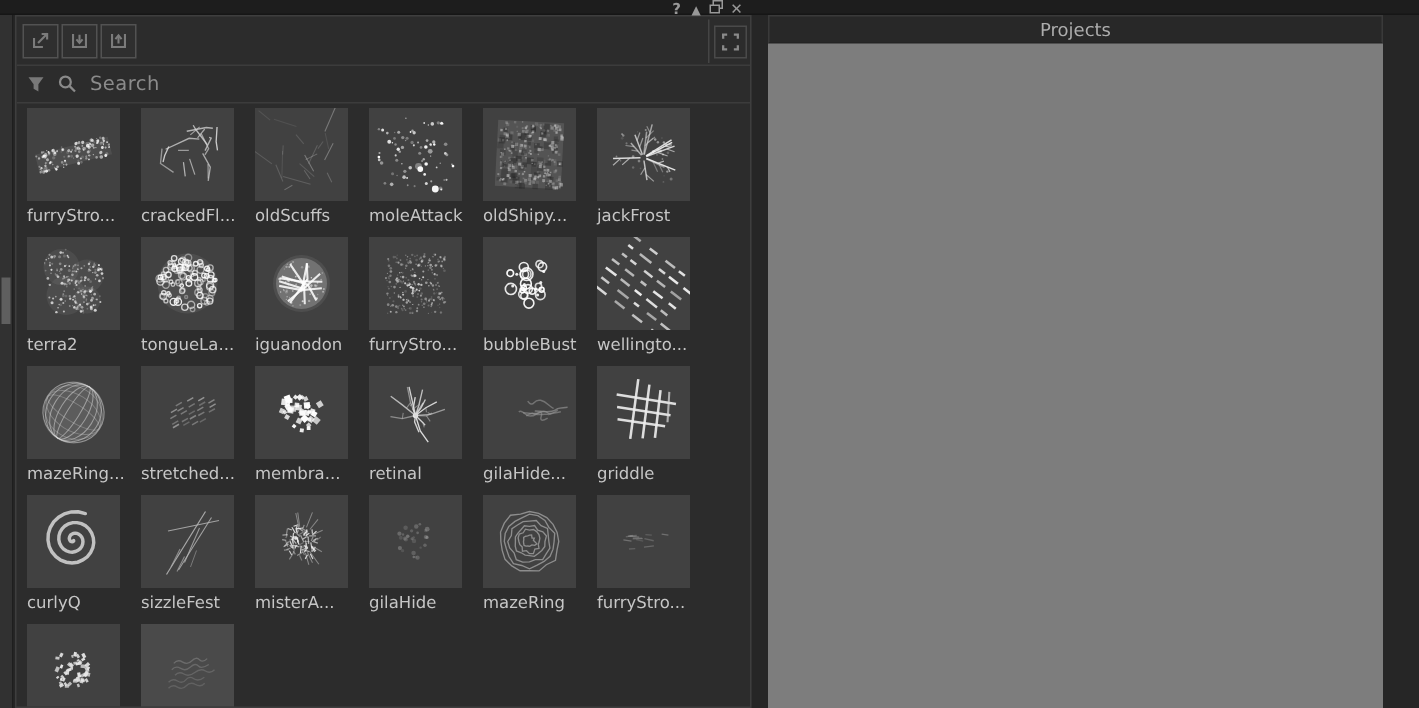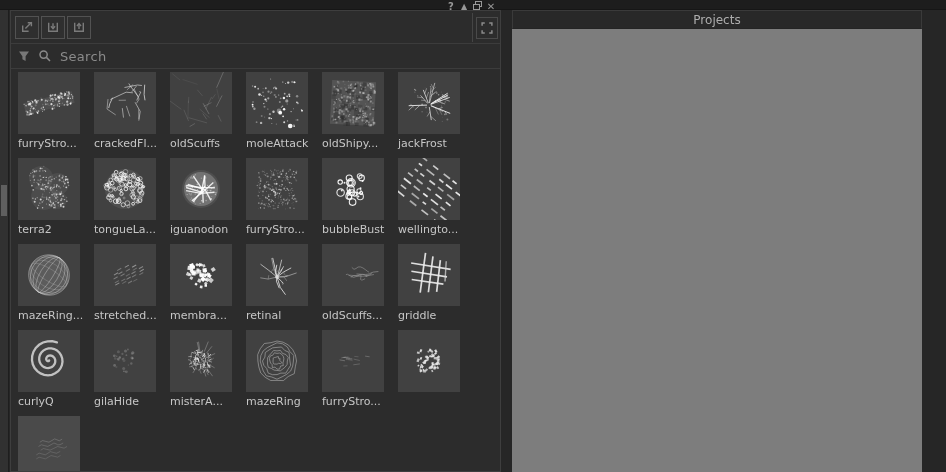--- a/index.html
+++ b/index.html
@@ -1581,21 +1581,21 @@
   </div>
 
   <div class="tile">
     <div class="thumb"><svg width="62" height="62" viewBox="0 0 62 62">
             <path d="M28.8 33.3 q 3.5 -2.5 4.8 -1.6 t 7.5 0.5 t 3.2 0.0 t 7.6 -1.7" fill="none" stroke="#999" stroke-width="1" opacity="0.57"></path>
             <path d="M29.8 23.4 q 2.3 3.3 4.2 1.1 t 4.4 -1.6 t 5.2 2.9 t 3.5 2.4" fill="none" stroke="#999" stroke-width="1" opacity="0.57"></path>
             <path d="M26.7 31.2 q 2.4 0.0 5.4 0.4 t 6.1 -0.8 t 4.9 0.4 t 6.7 -1.7" fill="none" stroke="#999" stroke-width="1" opacity="0.57"></path>
             <path d="M23.9 30.7 q 1.2 -1.5 4.3 1.3 t 7.5 -0.0 t 3.1 1.6 t 4.3 1.1" fill="none" stroke="#999" stroke-width="1" opacity="0.56"></path>
             <path d="M34.5 30.0 q 3.1 0.2 6.2 0.4 t 5.2 -0.2 t 3.1 -1.3 t 7.4 -1.4" fill="none" stroke="#999" stroke-width="1" opacity="0.64"></path>
           </svg></div>
-    <div class="tlabel">oldScuffs...</div>
+    <div class="tlabel">gilaHide...</div>
   </div>
 
   <div class="tile">
     <div class="thumb"><svg width="62" height="62" viewBox="0 0 62 62">
             <g transform="rotate(12 31 31)">
               <line x1="23.0" y1="10.0" x2="26.0" y2="50.0" stroke="#eee" stroke-width="1.7" opacity="0.90"></line>
               <line x1="31.0" y1="12.0" x2="34.0" y2="48.0" stroke="#eee" stroke-width="1.7" opacity="0.90"></line>
               <line x1="39.0" y1="14.0" x2="42.0" y2="46.0" stroke="#eee" stroke-width="1.7" opacity="0.90"></line>
               <line x1="11.0" y1="23.0" x2="51.0" y2="21.0" stroke="#eee" stroke-width="1.7" opacity="0.90"></line>
               <line x1="13.0" y1="31.0" x2="49.0" y2="29.0" stroke="#eee" stroke-width="1.7" opacity="0.90"></line>
@@ -1606,51 +1606,31 @@
     <div class="tlabel">griddle</div>
   </div>
 
   <div class="tile">
     <div class="thumb"><svg width="62" height="62" viewBox="0 0 62 62">
             <path d="M31.1 30.3 L31.1 30.6 L30.9 30.9 L30.6 31.1 L30.1 31.2 L29.6 31.1 L29.1 30.9 L28.7 30.4 L28.4 29.8 L28.2 29.1 L28.3 28.3 L28.6 27.5 L29.1 26.7 L29.9 26.1 L30.9 25.6 L32.1 25.5 L33.3 25.6 L34.5 26.1 L35.6 27.0 L36.5 28.1 L37.1 29.5 L37.3 31.1 L37.1 32.7 L36.5 34.3 L35.4 35.8 L34.0 36.9 L32.2 37.7 L30.2 38.1 L28.2 37.9 L26.1 37.2 L24.3 36.0 L22.8 34.2 L21.7 32.1 L21.2 29.8 L21.3 27.2 L22.0 24.8 L23.4 22.5 L25.3 20.6 L27.7 19.2 L30.5 18.4 L33.4 18.4 L36.3 19.1 L39.0 20.5 L41.4 22.7 L43.1 25.3 L44.2 28.5 L44.5 31.8 L43.9 35.2 L42.4 38.4 L40.2 41.2 L37.2 43.3 L33.8 44.8 L30.0 45.3 L26.2 44.8 L22.5 43.4 L19.3 41.1 L16.6 38.0 L14.8 34.3 L14.0 30.1 L14.2 25.9 L15.5 21.7 L17.8 17.9 L21.1 14.8 L25.0 12.5 L29.5 11.3 L34.2 11.2 L38.9 12.4" fill="none" stroke="#ccc" stroke-width="2.3" stroke-linecap="round" opacity="0.92"></path>
           </svg></div>
     <div class="tlabel">curlyQ</div>
   </div>
 
-
-  <div class="tile">
-    <div class="thumb"><svg width="62" height="62" viewBox="0 0 62 62">
-            <circle cx="31.5" cy="21.0" r="1.5" fill="#bbb" opacity="0.31"></circle>
-            <circle cx="22.7" cy="26.3" r="0.8" fill="#bbb" opacity="0.27"></circle>
-            <circle cx="33.9" cy="19.5" r="0.9" fill="#bbb" opacity="0.30"></circle>
-            <circle cx="21.2" cy="28.5" r="1.3" fill="#bbb" opacity="0.17"></circle>
-            <circle cx="37.8" cy="23.8" r="1.1" fill="#bbb" opacity="0.18"></circle>
-            <circle cx="34.4" cy="35.1" r="0.8" fill="#bbb" opacity="0.17"></circle>
-            <circle cx="32.4" cy="25.2" r="0.9" fill="#bbb" opacity="0.31"></circle>
-            <circle cx="24.4" cy="21.8" r="1.5" fill="#bbb" opacity="0.21"></circle>
-            <circle cx="30.0" cy="30.6" r="1.5" fill="#bbb" opacity="0.19"></circle>
-            <circle cx="38.8" cy="22.8" r="1.6" fill="#bbb" opacity="0.35"></circle>
-            <circle cx="31.0" cy="41.4" r="0.9" fill="#bbb" opacity="0.16"></circle>
-            <circle cx="29.7" cy="38.6" r="1.5" fill="#bbb" opacity="0.26"></circle>
-            <circle cx="22.4" cy="37.1" r="1.1" fill="#bbb" opacity="0.16"></circle>
-            <circle cx="29.8" cy="41.3" r="0.8" fill="#bbb" opacity="0.38"></circle>
-            <circle cx="32.4" cy="41.8" r="1.4" fill="#bbb" opacity="0.28"></circle>
-            <circle cx="38.7" cy="28.3" r="1.1" fill="#bbb" opacity="0.40"></circle>
-            <circle cx="25.8" cy="27.5" r="1.2" fill="#bbb" opacity="0.40"></circle>
-            <circle cx="24.6" cy="29.6" r="1.4" fill="#bbb" opacity="0.21"></circle>
-            <circle cx="23.9" cy="29.0" r="1.3" fill="#bbb" opacity="0.23"></circle>
-            <circle cx="28.4" cy="23.9" r="1.1" fill="#bbb" opacity="0.26"></circle>
-            <circle cx="29.8" cy="28.3" r="0.8" fill="#bbb" opacity="0.22"></circle>
-            <circle cx="37.9" cy="28.0" r="1.4" fill="#bbb" opacity="0.30"></circle>
-            <circle cx="20.3" cy="25.8" r="1.4" fill="#bbb" opacity="0.33"></circle>
-            <circle cx="28.7" cy="29.1" r="1.0" fill="#bbb" opacity="0.28"></circle>
-            <circle cx="20.6" cy="35.4" r="1.4" fill="#bbb" opacity="0.34"></circle>
-            <circle cx="37.3" cy="33.5" r="1.2" fill="#bbb" opacity="0.29"></circle>
-          </svg></div>
-    <div class="tlabel">gilaHide</div>
+  <div class="tile">
+    <div class="thumb"><svg width="62" height="62" viewBox="0 0 62 62">
+            <line x1="17.0" y1="53.0" x2="43.0" y2="11.0" stroke="#bbb" stroke-width="0.8" opacity="0.85"></line>
+            <line x1="25.0" y1="50.0" x2="47.0" y2="15.0" stroke="#bbb" stroke-width="0.7" opacity="0.80"></line>
+            <line x1="29.0" y1="45.0" x2="39.0" y2="22.0" stroke="#bbb" stroke-width="0.7" opacity="0.75"></line>
+            <line x1="18.0" y1="24.0" x2="52.0" y2="17.0" stroke="#bbb" stroke-width="0.7" opacity="0.80"></line>
+            <line x1="20.0" y1="48.0" x2="26.0" y2="36.0" stroke="#aaa" stroke-width="0.7" opacity="0.70"></line>
+            <line x1="24.0" y1="51.0" x2="29.0" y2="41.0" stroke="#aaa" stroke-width="0.7" opacity="0.70"></line>
+            <line x1="33.0" y1="48.0" x2="37.0" y2="37.0" stroke="#aaa" stroke-width="0.6" opacity="0.60"></line>
+          </svg></div>
+    <div class="tlabel">sizzleFest</div>
   </div>
 
   <div class="tile">
     <div class="thumb"><svg width="62" height="62" viewBox="0 0 62 62">
             <line x1="24.9" y1="28.3" x2="25.4" y2="32.2" stroke="#eee" stroke-width="0.8" opacity="0.51"></line>
             <line x1="23.7" y1="35.3" x2="21.0" y2="36.4" stroke="#eee" stroke-width="0.8" opacity="0.43"></line>
             <line x1="31.6" y1="34.0" x2="34.9" y2="34.2" stroke="#eee" stroke-width="0.8" opacity="0.40"></line>
             <line x1="28.1" y1="29.3" x2="29.3" y2="33.0" stroke="#eee" stroke-width="0.8" opacity="0.89"></line>
             <line x1="28.1" y1="29.1" x2="23.8" y2="29.6" stroke="#eee" stroke-width="0.8" opacity="0.53"></line>
             <line x1="24.6" y1="29.0" x2="27.5" y2="32.4" stroke="#eee" stroke-width="0.8" opacity="0.66"></line>
@@ -1742,20 +1722,52 @@
             <line x1="36.6" y1="23.0" x2="42.0" y2="16.3" stroke="#ccc" stroke-width="0.7" opacity="0.50"></line>
             <line x1="34.9" y1="38.1" x2="38.3" y2="45.1" stroke="#ccc" stroke-width="0.7" opacity="0.50"></line>
             <line x1="26.2" y1="37.6" x2="22.9" y2="42.9" stroke="#ccc" stroke-width="0.7" opacity="0.50"></line>
             <line x1="33.6" y1="38.6" x2="35.9" y2="46.5" stroke="#ccc" stroke-width="0.7" opacity="0.50"></line>
           </svg></div>
     <div class="tlabel">misterA...</div>
   </div>
 
   <div class="tile">
     <div class="thumb"><svg width="62" height="62" viewBox="0 0 62 62">
+            <circle cx="31.5" cy="21.0" r="1.5" fill="#bbb" opacity="0.31"></circle>
+            <circle cx="22.7" cy="26.3" r="0.8" fill="#bbb" opacity="0.27"></circle>
+            <circle cx="33.9" cy="19.5" r="0.9" fill="#bbb" opacity="0.30"></circle>
+            <circle cx="21.2" cy="28.5" r="1.3" fill="#bbb" opacity="0.17"></circle>
+            <circle cx="37.8" cy="23.8" r="1.1" fill="#bbb" opacity="0.18"></circle>
+            <circle cx="34.4" cy="35.1" r="0.8" fill="#bbb" opacity="0.17"></circle>
+            <circle cx="32.4" cy="25.2" r="0.9" fill="#bbb" opacity="0.31"></circle>
+            <circle cx="24.4" cy="21.8" r="1.5" fill="#bbb" opacity="0.21"></circle>
+            <circle cx="30.0" cy="30.6" r="1.5" fill="#bbb" opacity="0.19"></circle>
+            <circle cx="38.8" cy="22.8" r="1.6" fill="#bbb" opacity="0.35"></circle>
+            <circle cx="31.0" cy="41.4" r="0.9" fill="#bbb" opacity="0.16"></circle>
+            <circle cx="29.7" cy="38.6" r="1.5" fill="#bbb" opacity="0.26"></circle>
+            <circle cx="22.4" cy="37.1" r="1.1" fill="#bbb" opacity="0.16"></circle>
+            <circle cx="29.8" cy="41.3" r="0.8" fill="#bbb" opacity="0.38"></circle>
+            <circle cx="32.4" cy="41.8" r="1.4" fill="#bbb" opacity="0.28"></circle>
+            <circle cx="38.7" cy="28.3" r="1.1" fill="#bbb" opacity="0.40"></circle>
+            <circle cx="25.8" cy="27.5" r="1.2" fill="#bbb" opacity="0.40"></circle>
+            <circle cx="24.6" cy="29.6" r="1.4" fill="#bbb" opacity="0.21"></circle>
+            <circle cx="23.9" cy="29.0" r="1.3" fill="#bbb" opacity="0.23"></circle>
+            <circle cx="28.4" cy="23.9" r="1.1" fill="#bbb" opacity="0.26"></circle>
+            <circle cx="29.8" cy="28.3" r="0.8" fill="#bbb" opacity="0.22"></circle>
+            <circle cx="37.9" cy="28.0" r="1.4" fill="#bbb" opacity="0.30"></circle>
+            <circle cx="20.3" cy="25.8" r="1.4" fill="#bbb" opacity="0.33"></circle>
+            <circle cx="28.7" cy="29.1" r="1.0" fill="#bbb" opacity="0.28"></circle>
+            <circle cx="20.6" cy="35.4" r="1.4" fill="#bbb" opacity="0.34"></circle>
+            <circle cx="37.3" cy="33.5" r="1.2" fill="#bbb" opacity="0.29"></circle>
+          </svg></div>
+    <div class="tlabel">gilaHide</div>
+  </div>
+
+  <div class="tile">
+    <div class="thumb"><svg width="62" height="62" viewBox="0 0 62 62">
             <path d="M34.4 31.0 L35.9 32.6 L34.5 33.6 L32.6 33.3 L31.9 33.7 L31.0 34.2 L30.0 34.0 L28.7 34.1 L27.4 33.6 L27.1 32.3 L27.0 31.0 L27.2 29.8 L27.1 28.2 L28.5 27.5 L29.8 27.3 L31.0 26.8 L32.4 26.6 L32.7 28.7 L34.2 28.7 L33.6 30.2 Z" fill="none" stroke="#aaa" stroke-width="0.9" opacity="0.72"></path>
             <path d="M37.5 31.0 L36.9 32.9 L37.3 35.6 L34.6 36.0 L33.6 39.1 L31.0 39.1 L29.0 37.1 L26.3 37.5 L26.1 34.6 L24.6 33.1 L23.9 31.0 L23.4 28.5 L24.2 26.0 L26.8 25.2 L28.3 22.8 L31.0 23.4 L33.6 23.0 L35.8 24.4 L37.3 26.4 L37.9 28.8 Z" fill="none" stroke="#aaa" stroke-width="0.9" opacity="0.72"></path>
             <path d="M41.3 31.0 L41.2 34.3 L39.2 37.0 L36.8 39.0 L34.2 40.9 L31.0 40.4 L28.1 40.1 L25.5 38.5 L22.3 37.3 L21.5 34.1 L21.6 31.0 L21.6 27.9 L23.3 25.4 L25.3 23.2 L27.6 20.5 L31.0 20.9 L34.4 20.4 L36.5 23.4 L39.9 24.5 L42.3 27.3 Z" fill="none" stroke="#aaa" stroke-width="0.9" opacity="0.72"></path>
             <path d="M43.9 31.0 L44.6 35.4 L42.2 39.1 L39.8 43.1 L34.9 43.1 L31.0 44.6 L26.5 44.7 L22.2 43.1 L20.7 38.5 L17.8 35.3 L16.5 31.0 L18.9 27.1 L19.3 22.5 L23.0 20.0 L26.7 17.8 L31.0 17.4 L35.5 17.0 L38.7 20.4 L43.0 22.3 L43.5 26.9 Z" fill="none" stroke="#aaa" stroke-width="0.9" opacity="0.72"></path>
             <path d="M47.4 31.0 L46.7 36.1 L44.7 40.9 L40.7 44.3 L36.1 46.8 L31.0 49.2 L25.8 47.0 L20.3 45.8 L17.3 41.0 L15.6 36.0 L14.2 31.0 L14.8 25.7 L17.2 20.9 L21.3 17.6 L25.9 15.3 L31.0 12.8 L36.6 13.8 L41.3 16.9 L43.9 21.6 L47.8 25.5 Z" fill="none" stroke="#aaa" stroke-width="0.9" opacity="0.72"></path>
             <path d="M50.5 31.0 L49.3 36.9 L48.3 43.6 L42.2 46.5 L37.4 50.6 L31.0 50.4 L24.7 50.5 L19.2 47.3 L14.7 42.9 L12.8 36.9 L11.9 31.0 L11.7 24.7 L14.2 18.8 L18.3 13.5 L25.0 12.7 L31.0 11.0 L37.1 12.2 L42.5 15.1 L46.7 19.6 L49.4 25.0 Z" fill="none" stroke="#aaa" stroke-width="0.9" opacity="0.72"></path>
           </svg></div>
     <div class="tlabel">mazeRing</div>
   </div>
 

